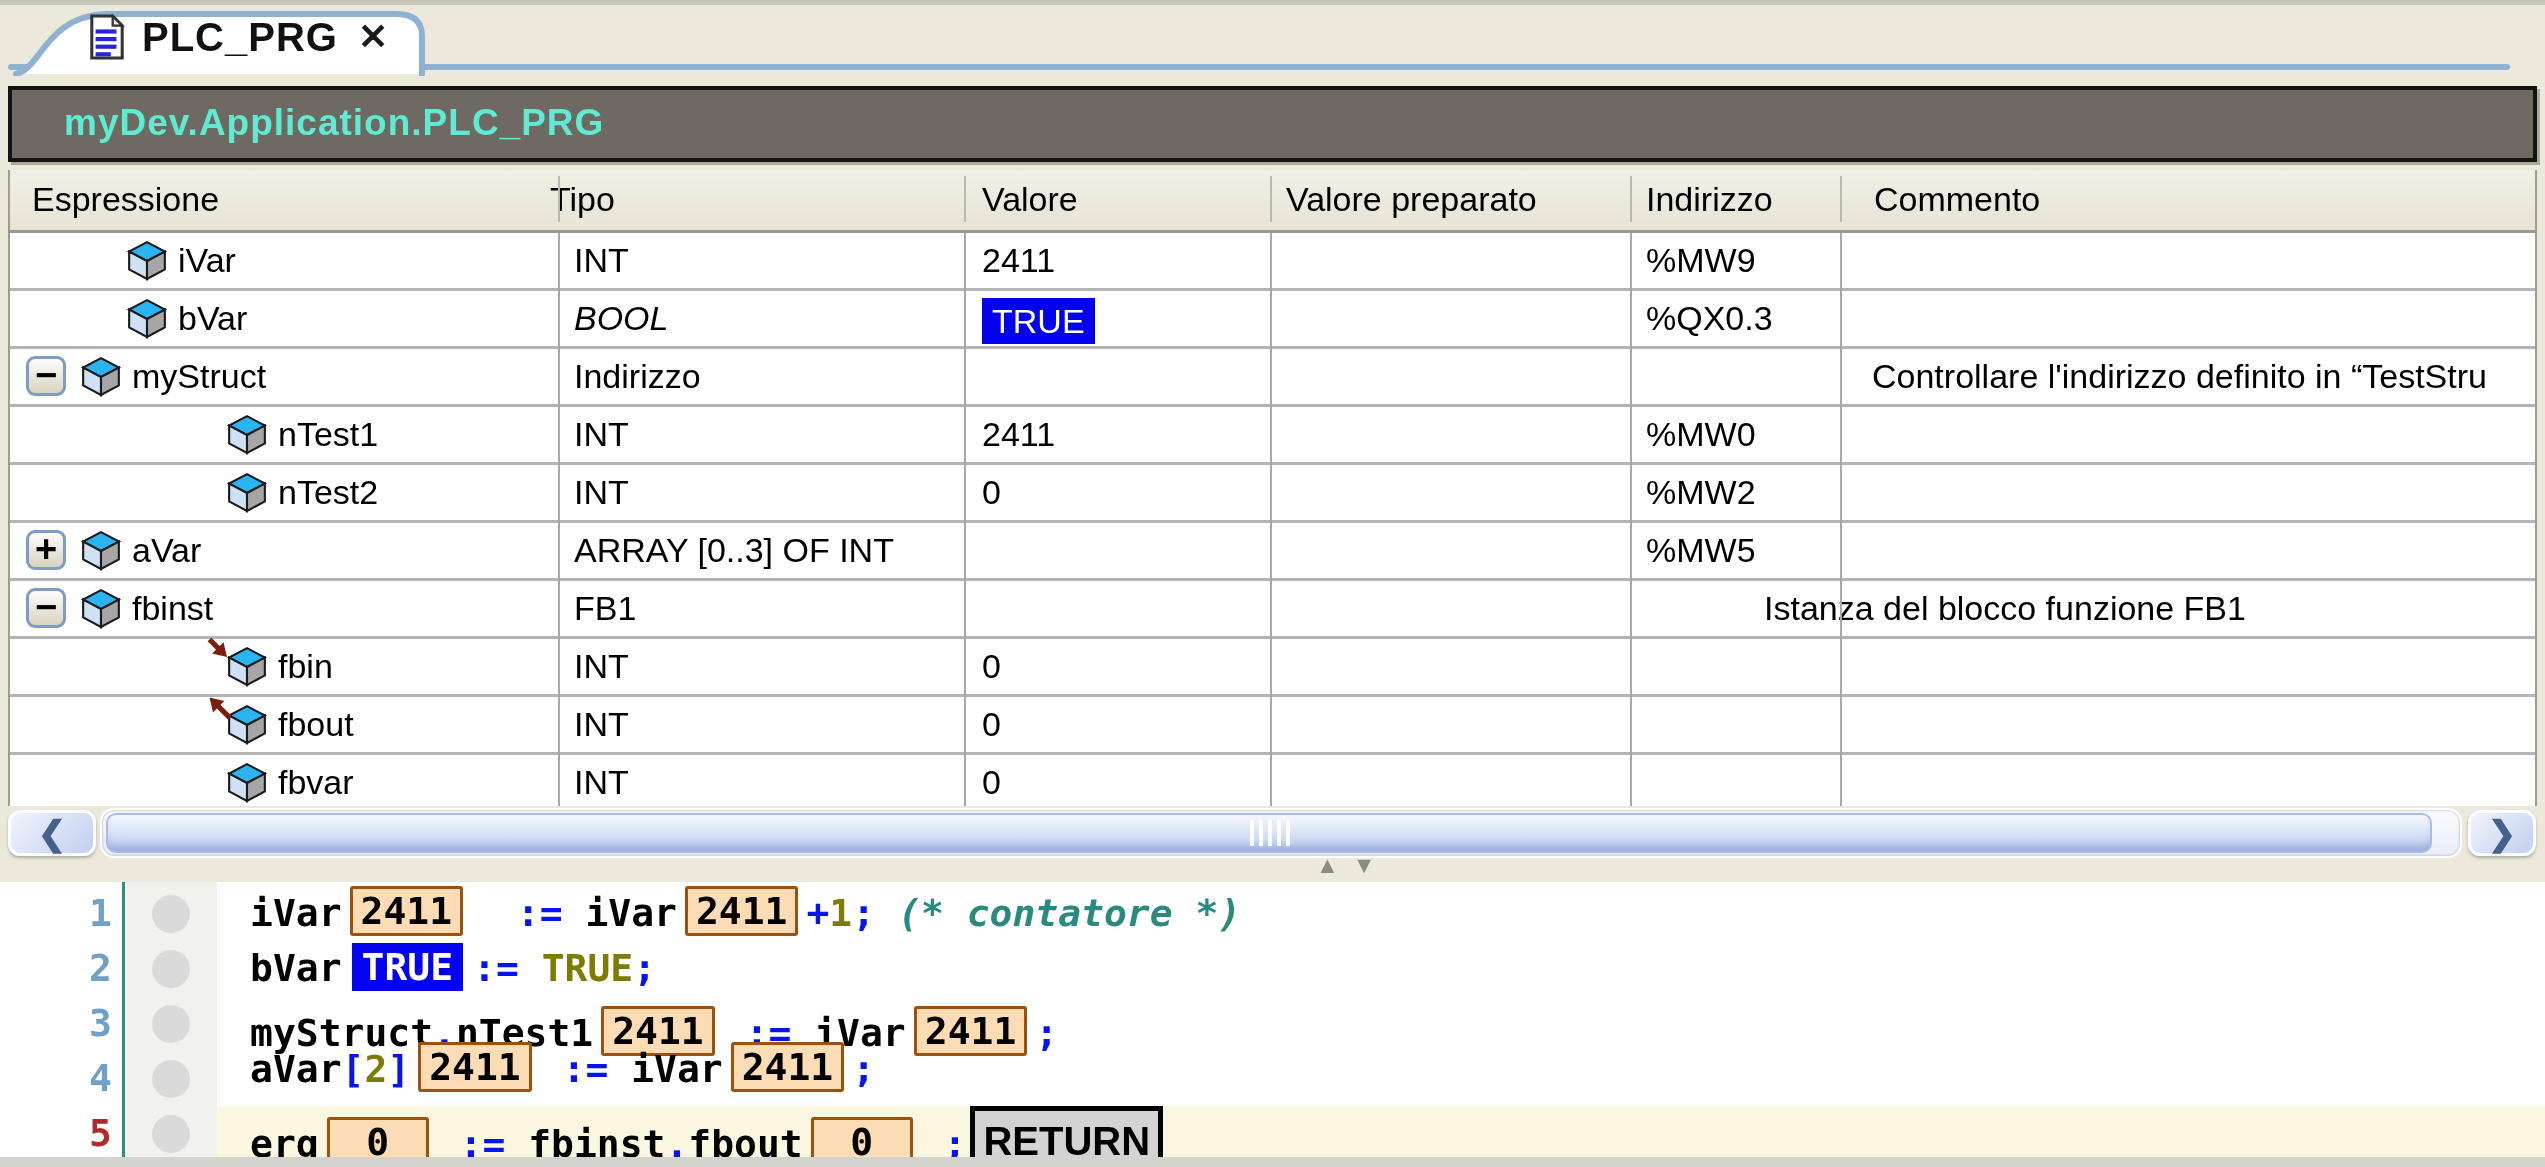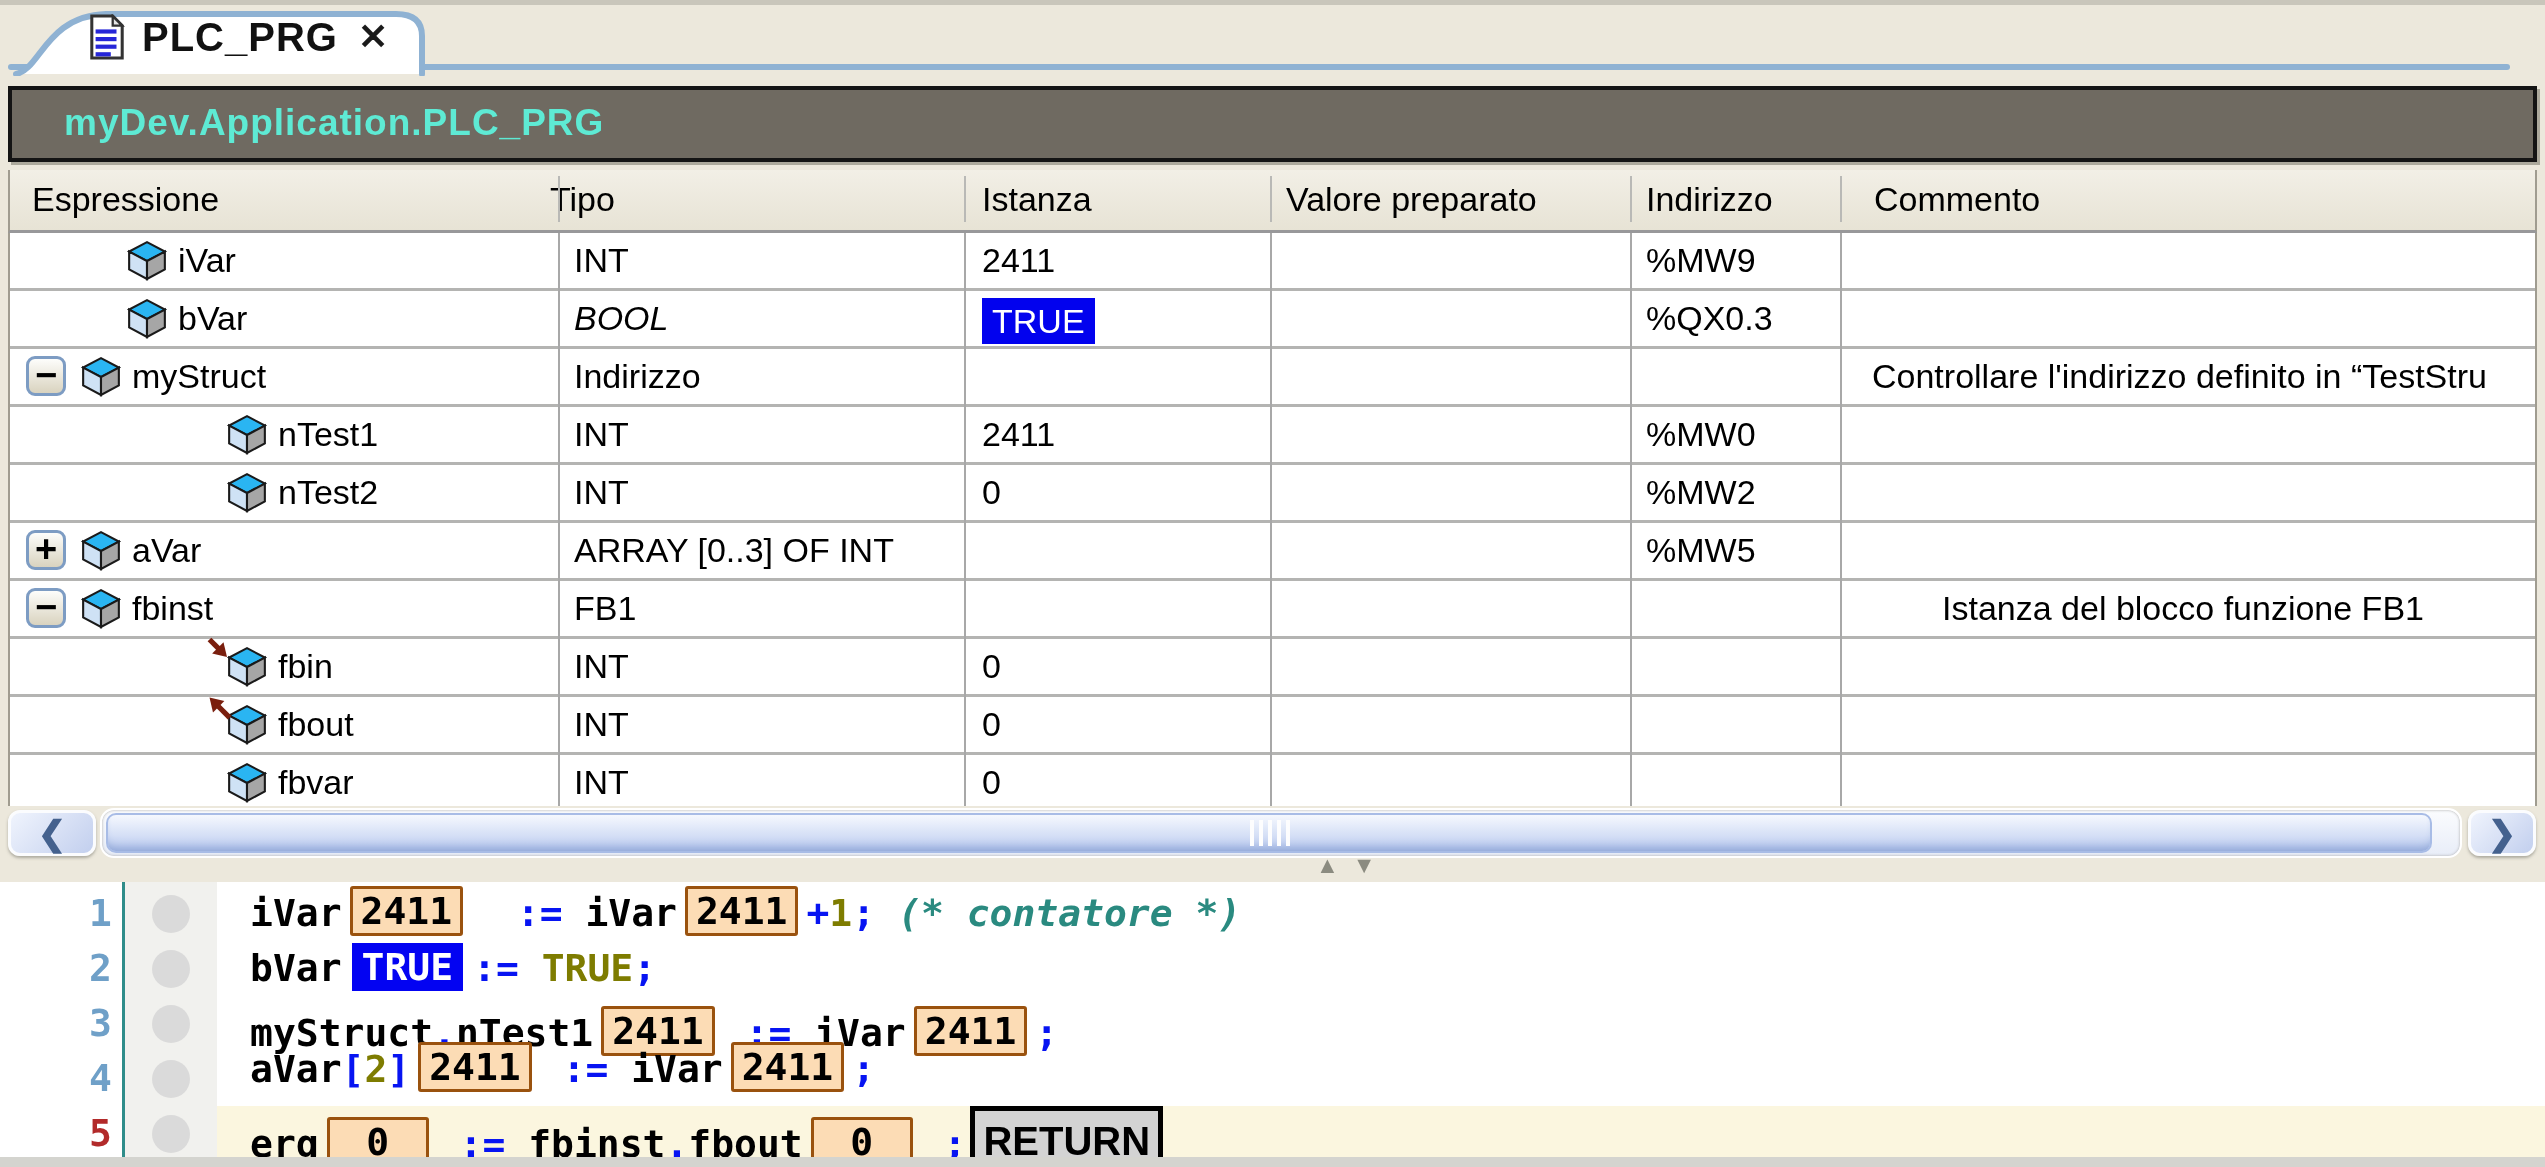--- a/index.html
+++ b/index.html
@@ -126,21 +126,21 @@
     <span class="tab-close">✕</span>
   </div>
 
   <div class="titlebar">
     <span>myDev.Application.PLC_PRG</span>
   </div>
 
   <div class="grid-header">
     <div class="hlabel" style="left:22px">Espressione</div>
     <div class="hlabel" style="left:540px">Tipo</div>
-    <div class="hlabel" style="left:972px">Istanza</div>
+    <div class="hlabel" style="left:972px">Valore</div>
     <div class="hlabel" style="left:1276px">Valore preparato</div>
     <div class="hlabel" style="left:1636px">Indirizzo</div>
     <div class="hlabel" style="left:1864px">Commento</div>
     <div class="hsep" style="left:548px"></div>
     <div class="hsep" style="left:954px"></div>
     <div class="hsep" style="left:1260px"></div>
     <div class="hsep" style="left:1620px"></div>
     <div class="hsep" style="left:1830px"></div>
   </div>
 
@@ -235,21 +235,21 @@
         <div class="cube-wrap" style="left: 70px;"><svg viewBox="0 0 20 20" width="42" height="42">
             <polygon points="10,1.5 18.5,6 10,10.5 1.5,6" fill="#2ab5f2" stroke="#1a1a1a" stroke-width="1"></polygon>
             <polygon points="1.5,6 10,10.5 10,19 1.5,14.5" fill="#cfe2f5" stroke="#1a1a1a" stroke-width="1"></polygon>
             <polygon points="18.5,6 10,10.5 10,19 18.5,14.5" fill="#a6a6a6" stroke="#1a1a1a" stroke-width="1"></polygon>
           </svg></div>
         <div class="cell" style="left: 122px;">fbinst</div>
         <div class="cell" style="left: 564px;">FB1</div>
         <div class="cell" style="left: 972px;"></div>
         <div class="cell" style="left: 1276px;"></div>
         <div class="cell" style="left: 1636px;"></div>
-        <div class="cell commento" style="left: 1841px; text-align: center;">Istanza del blocco funzione FB1</div>
+        <div class="cell commento" style="left: 1754px;">Istanza del blocco funzione FB1</div>
       </div>
       <div class="grid-row" style="top: 406px;">
         <div class="cube-wrap" style="left: 216px;"><svg viewBox="0 0 20 20" width="42" height="42">
             <polygon points="10,1.5 18.5,6 10,10.5 1.5,6" fill="#2ab5f2" stroke="#1a1a1a" stroke-width="1"></polygon>
             <polygon points="1.5,6 10,10.5 10,19 1.5,14.5" fill="#cfe2f5" stroke="#1a1a1a" stroke-width="1"></polygon>
             <polygon points="18.5,6 10,10.5 10,19 18.5,14.5" fill="#a6a6a6" stroke="#1a1a1a" stroke-width="1"></polygon>
           </svg><span class="cube-arrow"><svg viewBox="0 0 16 16" width="28" height="28">
               <path d="M2 2 L8.5 8.5" stroke="#7a1f0e" stroke-width="3"></path>
               <polygon points="12,12 3.5,10 10,3.5" fill="#7a1f0e"></polygon>
             </svg></span></div>

